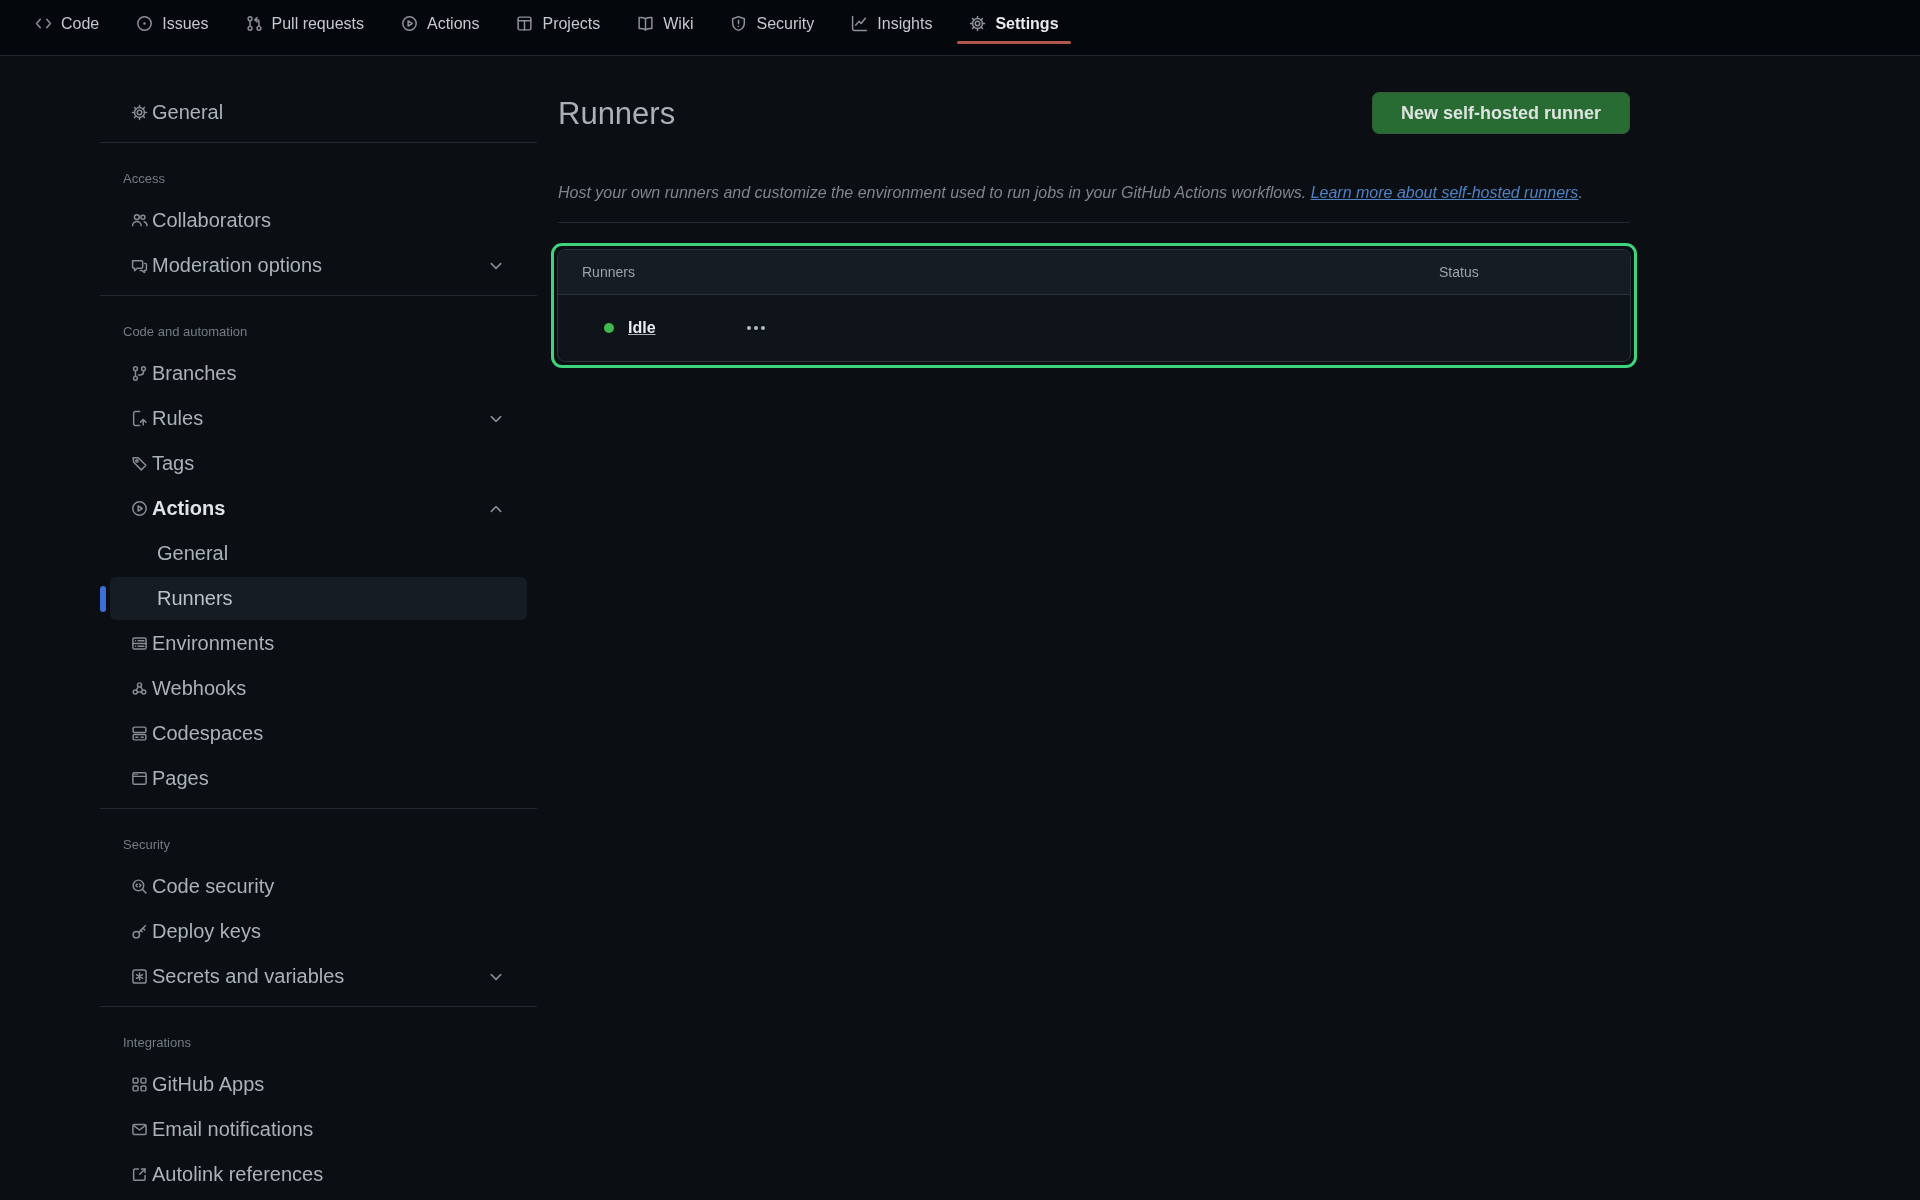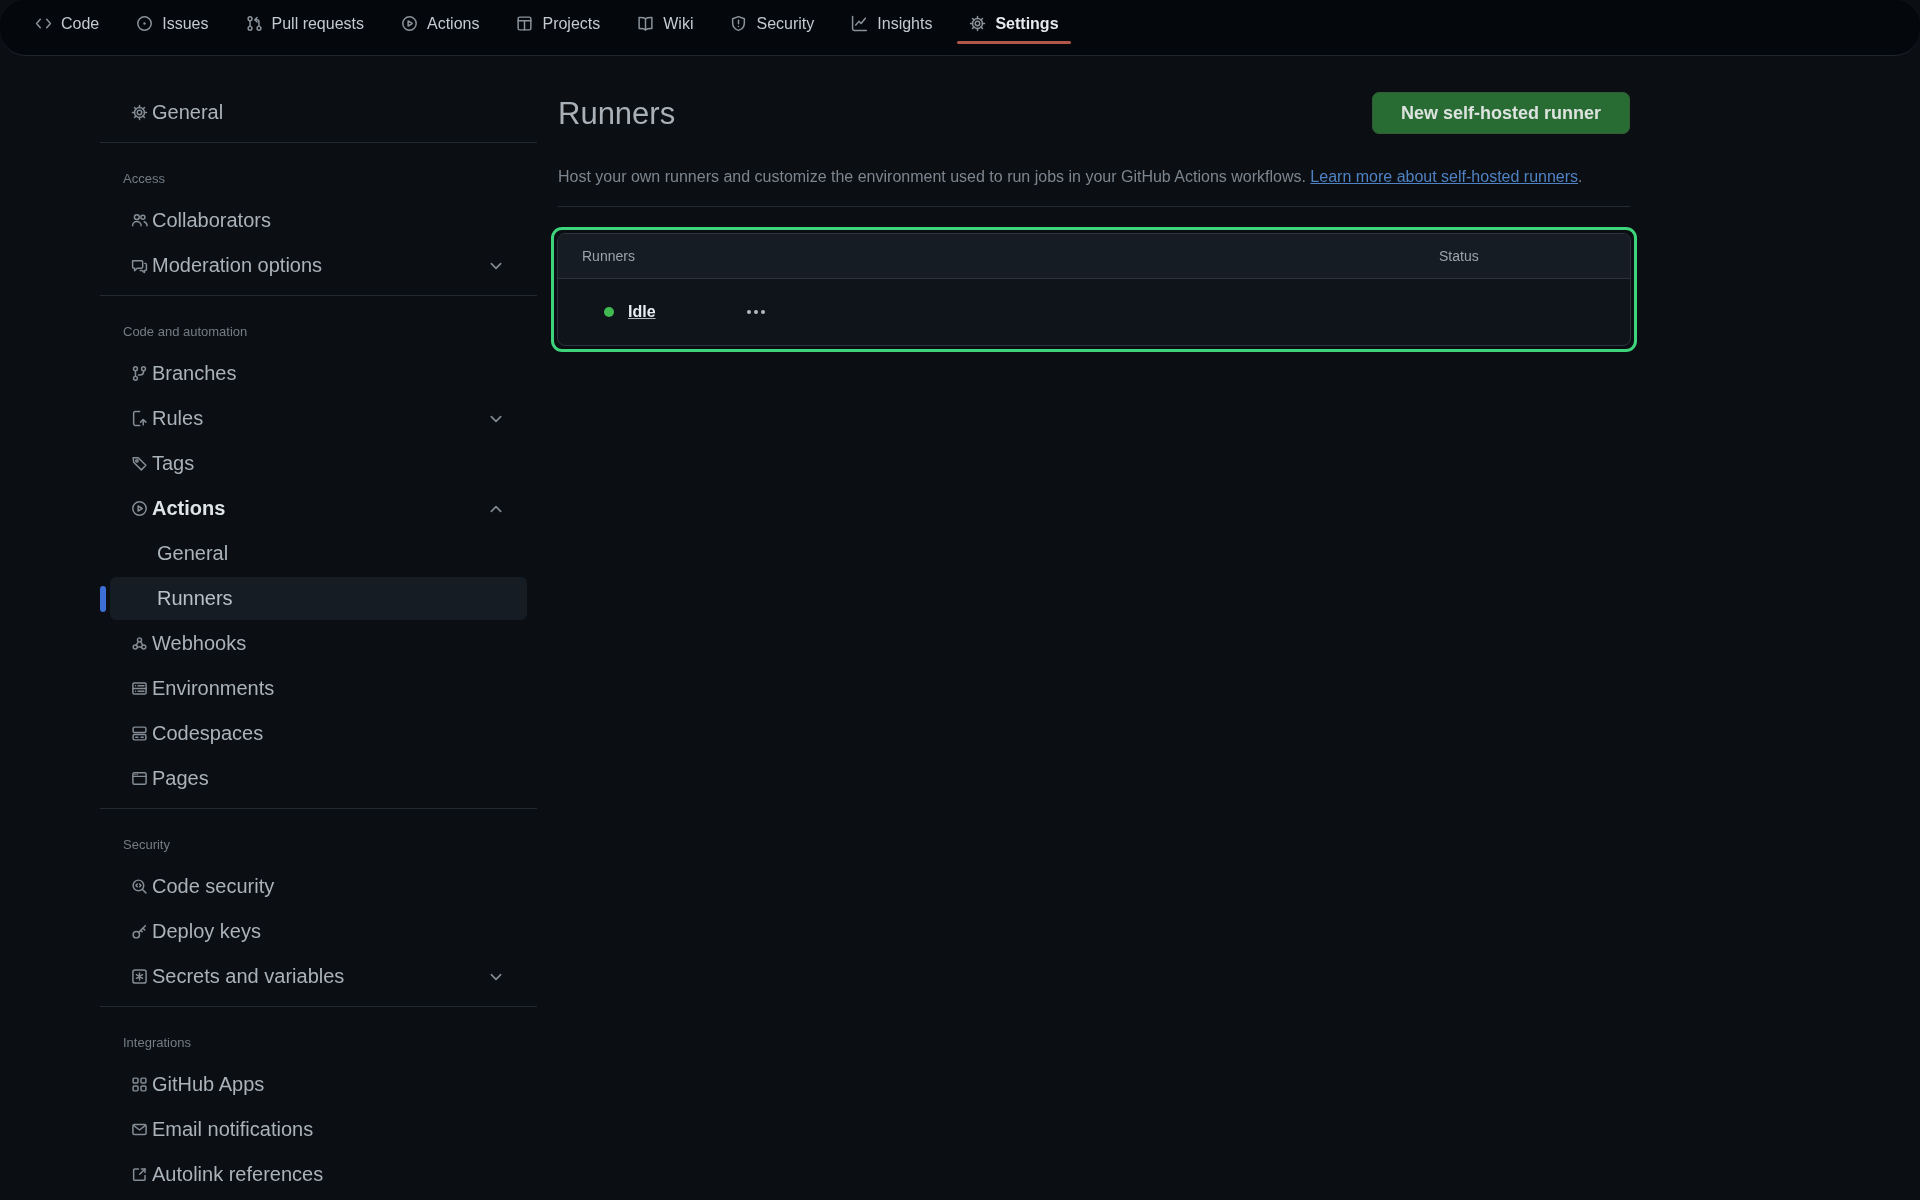--- a/index.html
+++ b/index.html
@@ -16,21 +16,21 @@
     background:#0b0e13;
     font-family:"Liberation Sans","DejaVu Sans",sans-serif;
     color:#aab2ba;
   }
   svg{flex:none;}
   .ic{stroke:currentColor;fill:none;stroke-width:1.4;stroke-linecap:round;stroke-linejoin:round;}
 
   
   .topnav{
     height:56px;background:#04070b;border-bottom:1px solid #1f252c;
-    display:flex;align-items:center;padding:0 16px 8px 23px;gap:13px;border-radius:26px;
+    display:flex;align-items:center;padding:0 16px 8px 23px;gap:13px;
   }
   .nav-item{
     display:flex;align-items:center;gap:9px;padding:0 12px;height:100%;
     font-size:16px;color:#c4cad0;position:relative;cursor:pointer;white-space:nowrap;
   }
   .nav-item svg{color:#8b929a;}
   .nav-item.active{font-weight:700;color:#e6eaee;}
   .nav-item.active::after{
     content:"";position:absolute;left:0;right:0;bottom:3px;height:3px;
     border-radius:2px;background:var(--tab-underline);
@@ -61,21 +61,21 @@
   
   .content{position:absolute;left:558px;top:56px;width:1072px;}
   .page-head{position:relative;margin-top:36px;height:46px;}
   .page-title{font-size:31px;font-weight:500;color:#a9b0b7;line-height:44px;}
   .btn-primary{
     position:absolute;right:0;top:0;height:42px;padding:0 28px;
     background:var(--button-bg);color:#dde3df;border:1px solid #315c36;
     border-radius:7px;font-size:18px;font-weight:600;cursor:pointer;
     font-family:inherit;
   }
-  .desc{margin-top:24px;font-size:16px;line-height:29px;color:#7d858e;max-width:1072px;}
+  .desc{margin-top:40px;font-size:16px;line-height:29px;color:#7d858e;max-width:1072px;font-style:italic;}
   .desc a{color:var(--link);text-decoration:underline;cursor:pointer;}
   .rule{border:none;border-top:1px solid #242a31;margin-top:15px;}
 
   .highlight-box{
     margin:20px -7px 0;border:3px solid var(--highlight-border);
     border-radius:11px;padding:3px;
   }
   .runners-table{
     border:1px solid #2c333c;border-radius:8px;overflow:hidden;background:#0f141b;
   }
@@ -246,35 +246,35 @@
       </svg>
   </div>
   <div class="sb-item sb-sub">
     <span>General</span>
   </div>
   <div class="sb-item sb-sub selected">
     <span>Runners</span>
   </div>
   <div class="sb-item">
     <svg class="ic" width="17" height="17" viewBox="0 0 16 16">
+        <rect x="1.8" y="2.8" width="12.4" height="10.4" rx="1.3"></rect>
+        <path d="M1.8 8h12.4"></path>
+        <path d="M4.3 5.4h.01M4.3 10.6h.01"></path>
+        <path d="M6.7 5.4h5.5M6.7 10.6h5.5"></path>
+      </svg>
+    <span>Environments</span>
+  </div>
+  <div class="sb-item">
+    <svg class="ic" width="17" height="17" viewBox="0 0 16 16">
         <circle cx="4" cy="11.2" r="1.9"></circle>
         <circle cx="12" cy="11.2" r="1.9"></circle>
         <circle cx="8" cy="4.6" r="1.9"></circle>
         <path d="M6.9 6.2 5 9.5M9.1 6.2l1.9 3.3M6 11.2h4"></path>
       </svg>
     <span>Webhooks</span>
-  </div>
-  <div class="sb-item">
-    <svg class="ic" width="17" height="17" viewBox="0 0 16 16">
-        <rect x="1.8" y="2.8" width="12.4" height="10.4" rx="1.3"></rect>
-        <path d="M1.8 8h12.4"></path>
-        <path d="M4.3 5.4h.01M4.3 10.6h.01"></path>
-        <path d="M6.7 5.4h5.5M6.7 10.6h5.5"></path>
-      </svg>
-    <span>Environments</span>
   </div>
   <div class="sb-item">
     <svg class="ic" width="17" height="17" viewBox="0 0 16 16">
         <rect x="2" y="2" width="12" height="5" rx="1.2"></rect>
         <rect x="2" y="9" width="12" height="5" rx="1.2"></rect>
         <path d="M4.5 11.5h2M9.5 11.5h2"></path>
       </svg>
     <span>Codespaces</span>
   </div>
   <div class="sb-item">

